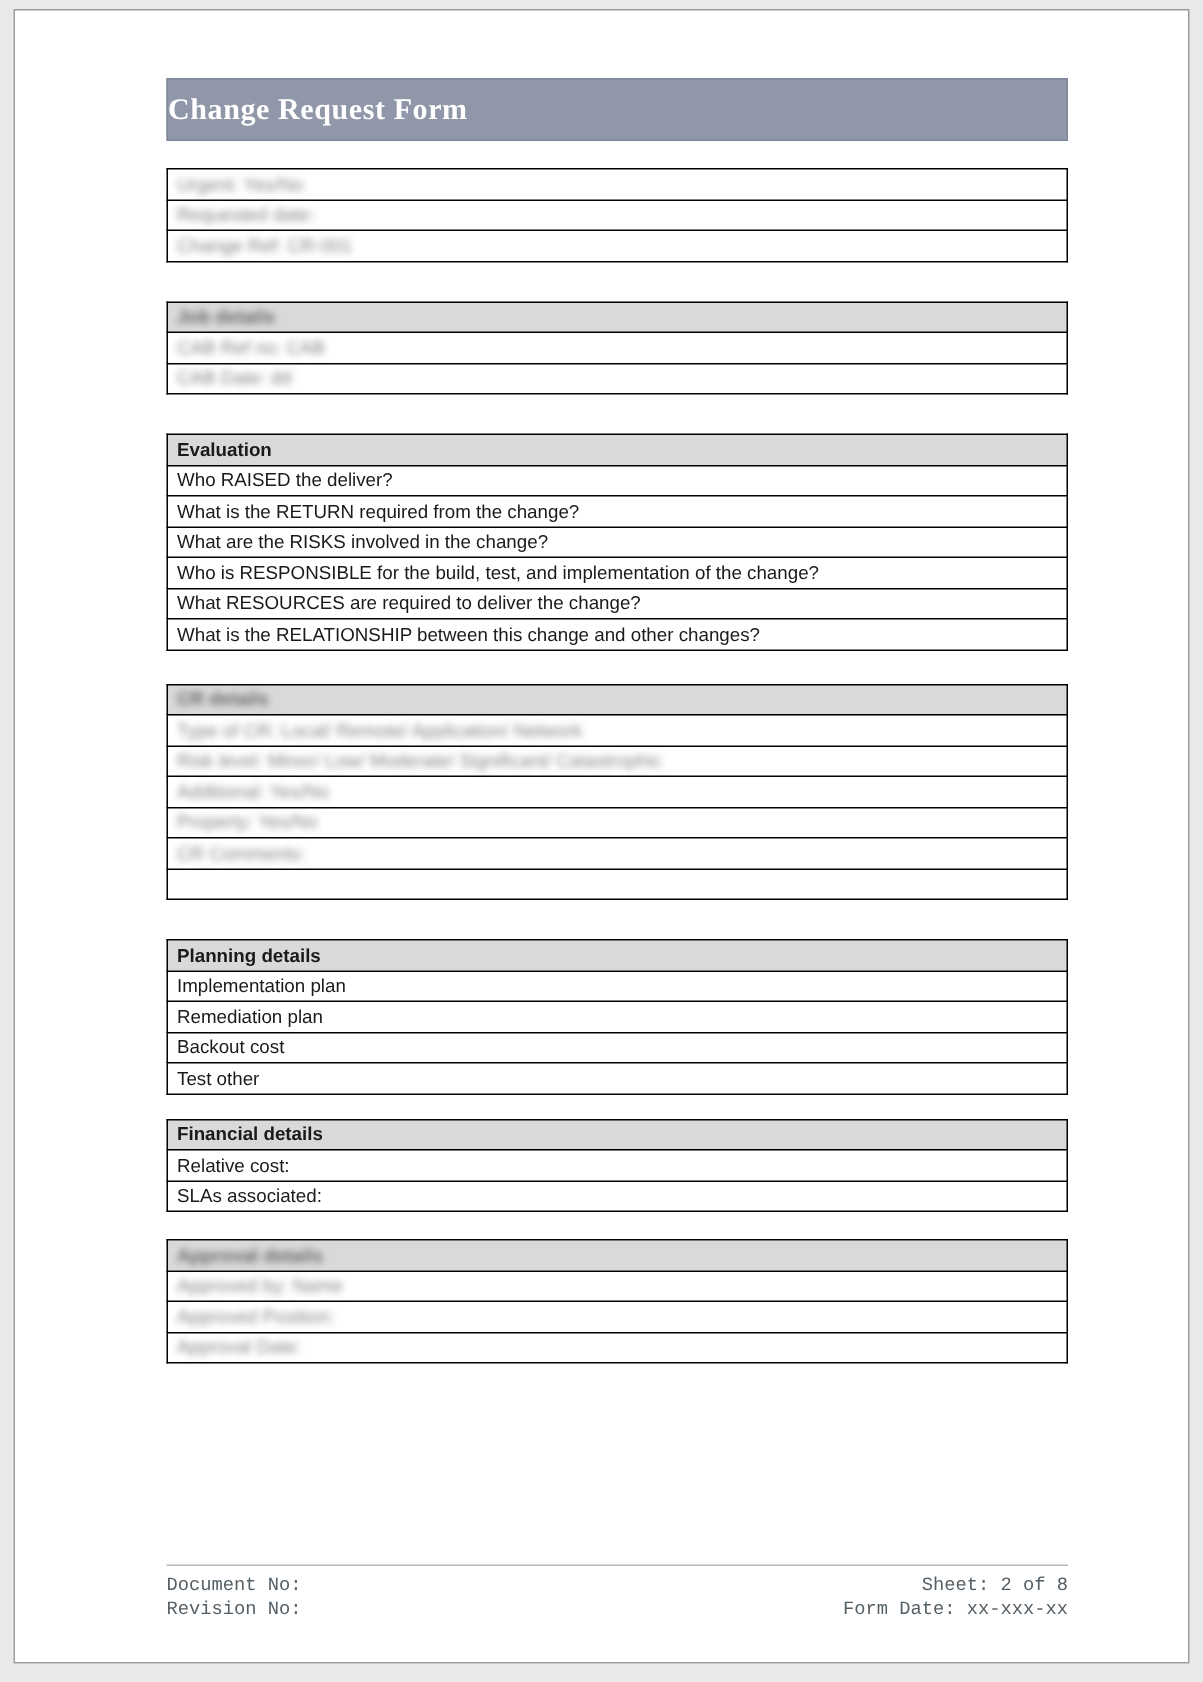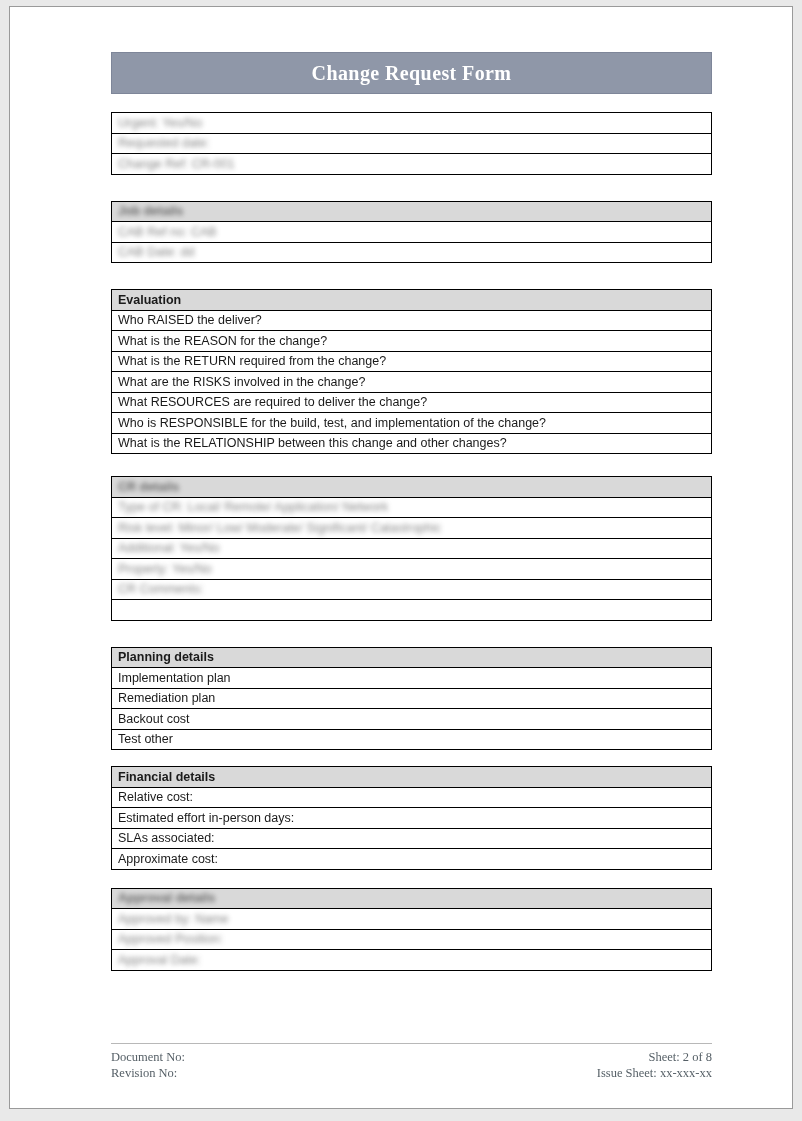--- a/index.html
+++ b/index.html
@@ -29,21 +29,20 @@
     width: 601px;
   }
 
   
   .title-banner {
     height: 42px;
     background: #8f97a8;
     border: 1px solid #7e8699;
     display: flex;
     align-items: center;
-    justify-content: center;
     box-sizing: border-box;
   }
   .title-banner .title-text {
     color: #ffffff;
     font-family: "Liberation Serif", serif;
     font-weight: bold;
     font-size: 20px;
     letter-spacing: 0.4px;
   }
 
@@ -96,21 +95,21 @@
   
   .footer {
     position: absolute;
     left: 101px;
     top: 1036px;
     width: 601px;
     border-top: 1px solid #b8b8b8;
     padding-top: 5px;
     display: flex;
     justify-content: space-between;
-    font-family: Liberation Serif, serif;
+    font-family: Liberation Mono, monospace;
     font-size: 12.5px;
     color: #555f66;
   }
   .footer .left, .footer .right { line-height: 16px; }
   .footer .right { text-align: right; }
 </style>
 </head>
 <body>
 
 <div class="page">
@@ -169,33 +168,30 @@
 
     <table class="block">
       <tbody>
           <tr>
         <td class="header-cell">Evaluation</td>
       </tr>
       <tr>
         <td>Who RAISED the deliver?</td>
       </tr>
       <tr>
-        <td class="tall">What is the REASON for the change?</td>
-      </tr>
-      <tr>
         <td>What is the RETURN required from the change?</td>
       </tr>
       <tr>
         <td>What are the RISKS involved in the change?</td>
       </tr>
       <tr>
+        <td>Who is RESPONSIBLE for the build, test, and implementation of the change?</td>
+      </tr>
+      <tr>
         <td>What RESOURCES are required to deliver the change?</td>
-      </tr>
-      <tr>
-        <td>Who is RESPONSIBLE for the build, test, and implementation of the change?</td>
       </tr>
       <tr>
         <td>What is the RELATIONSHIP between this change and other changes?</td>
       </tr>
     </tbody>
       </table>
 
     <div class="gap-22"></div>
 
     <table class="block">
@@ -262,27 +258,21 @@
 
     <table class="block">
       <tbody>
           <tr>
         <td class="header-cell">Financial details</td>
       </tr>
       <tr>
         <td>Relative cost:</td>
       </tr>
       <tr>
-        <td>Estimated effort in-person days:</td>
-      </tr>
-      <tr>
         <td>SLAs associated:</td>
-      </tr>
-      <tr>
-        <td>Approximate cost:</td>
       </tr>
     </tbody>
       </table>
 
     <div class="gap-18"></div>
 
     <table class="block">
       <tbody>
           <tr>
         <td class="header-cell">
@@ -309,17 +299,17 @@
 
   </div>
 
   <div class="footer">
     <div class="left">
       <div>Document No:</div>
       <div>Revision No:</div>
     </div>
     <div class="right">
       <div>Sheet: 2 of 8</div>
-      <div>Issue Sheet: xx-xxx-xx</div>
+      <div>Form Date: xx-xxx-xx</div>
     </div>
   </div>
 
 </div>
 
 </body></html>

